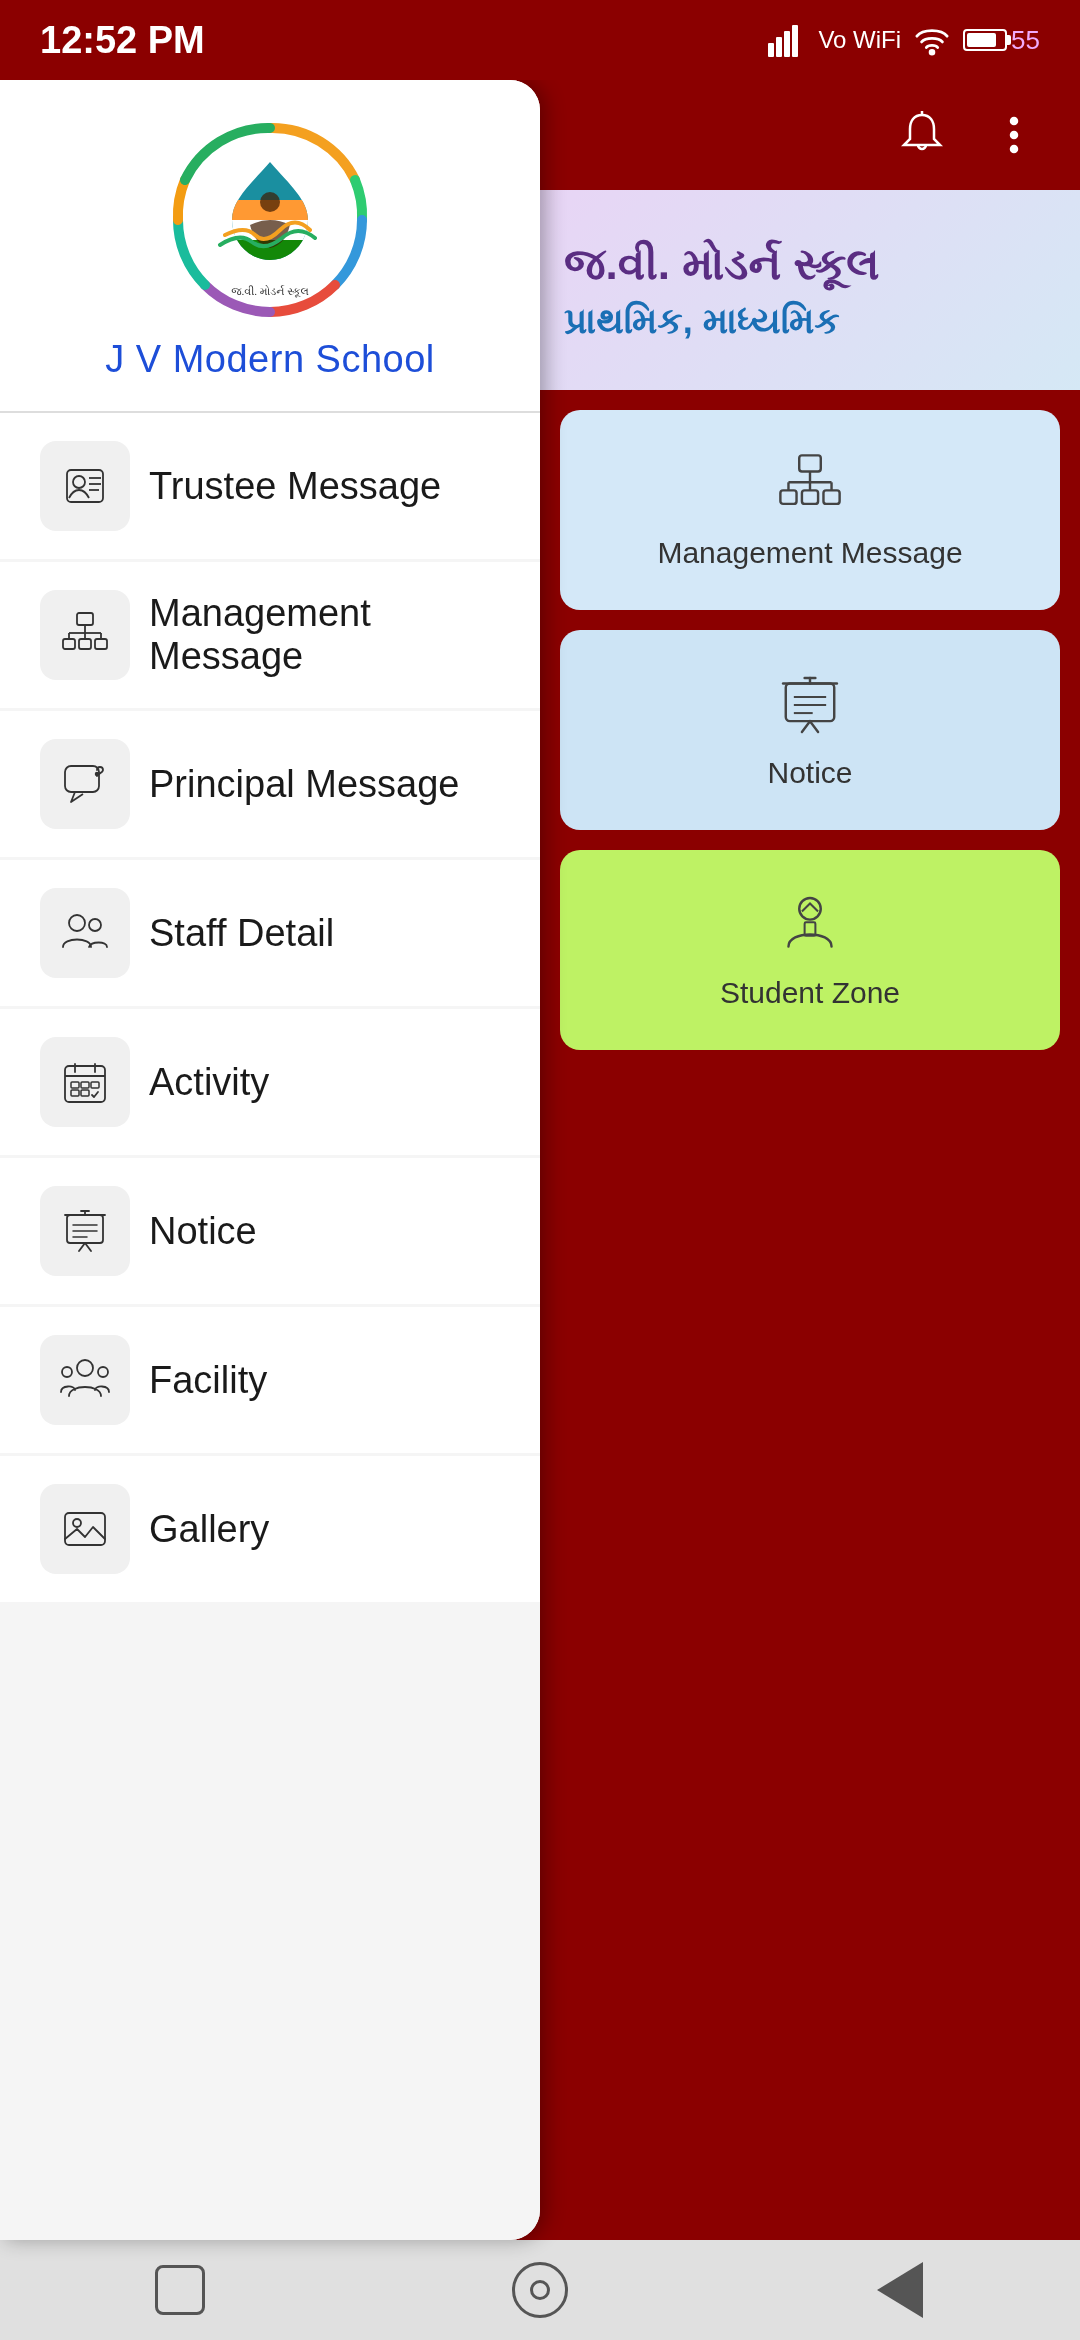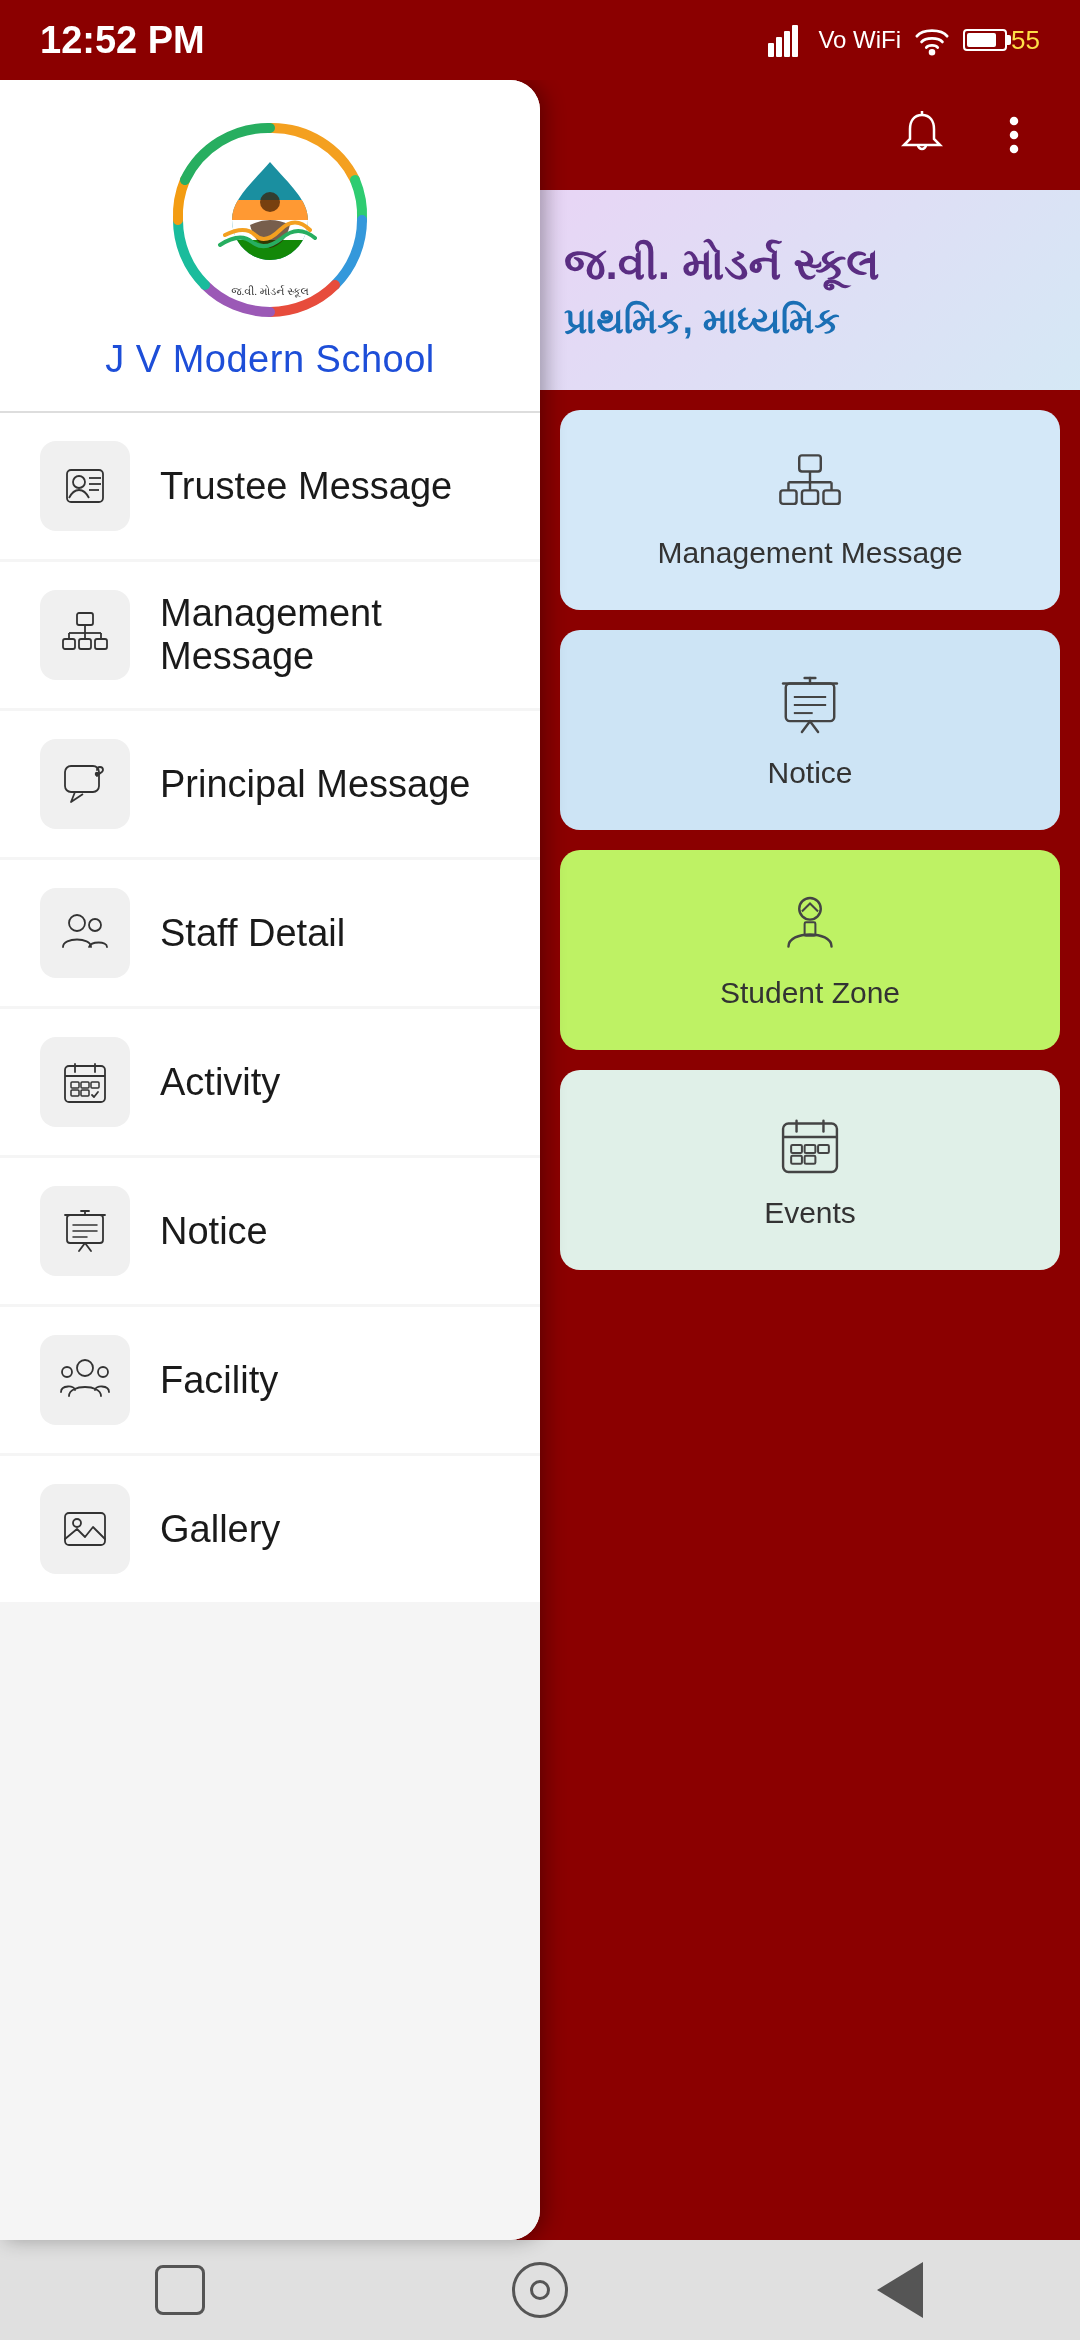--- a/index.html
+++ b/index.html
@@ -96,21 +96,21 @@
       background: #F5F5F5;
     }
 
     .menu-item {
       display: flex;
       align-items: center;
       padding: 28px 40px;
       background: white;
       margin-bottom: 3px;
       cursor: pointer;
-      gap: 30px;
+      gap: 19px;
     }
 
     .menu-icon-box {
       width: 90px;
       height: 90px;
       background: #F0F0F0;
       border-radius: 16px;
       display: flex;
       align-items: center;
       justify-content: center;
@@ -297,21 +297,21 @@
       <path d="M9 20 C13 15, 27 15, 31 20" stroke-linecap="round"></path>
       <path d="M14 26 C16 23, 24 23, 26 26" stroke-linecap="round"></path>
       <circle cx="20" cy="31" r="2" fill="white"></circle>
     </svg>
 
     <div style="display:flex;align-items:center;gap:4px;">
       <div style="width:44px;height:22px;border:2px solid white;border-radius:4px;position:relative;padding:2px;">
         <div style="width:80%;height:100%;background:white;border-radius:2px;"></div>
         <div style="position:absolute;right:-6px;top:50%;transform:translateY(-50%);width:4px;height:10px;background:white;border-radius:0 2px 2px 0;"></div>
       </div>
-      <span style="color:#fde047;font-size:26px;">55</span>
+      <span style="color:#f0abfc;font-size:26px;">55</span>
     </div>
   </div>
 </div>
 
 <div class="main-container">
 
   <div class="drawer">
 
     <div class="logo-area">
 
@@ -530,34 +530,20 @@
       <div class="card" style="background:#bef264;">
         <svg viewBox="0 0 52 52">
           <circle cx="26" cy="14" r="8" stroke="#444" stroke-width="1.8"></circle>
           <path d="M10 42 C10 30 42 30 42 42" stroke="#444" stroke-width="1.8" stroke-linecap="round"></path>
           <path d="M20 16 L26 10 L32 16" stroke="#444" stroke-width="1.5"></path>
           <rect x="22" y="24" width="8" height="10" rx="1" stroke="#444" stroke-width="1.5"></rect>
         </svg>
         <span class="card-label">Student Zone</span>
       </div>
 
-      <div class="card" style="background:#e0f0e8;">
-        <svg viewBox="0 0 52 52">
-          <rect x="6" y="10" width="40" height="36" rx="4" stroke="#444" stroke-width="1.8"></rect>
-          <line x1="6" y1="20" x2="46" y2="20" stroke="#444" stroke-width="1.8"></line>
-          <line x1="16" y1="8" x2="16" y2="16" stroke="#444" stroke-width="1.8" stroke-linecap="round"></line>
-          <line x1="36" y1="8" x2="36" y2="16" stroke="#444" stroke-width="1.8" stroke-linecap="round"></line>
-          <rect x="12" y="26" width="8" height="6" rx="1" stroke="#444" stroke-width="1.5"></rect>
-          <rect x="22" y="26" width="8" height="6" rx="1" stroke="#444" stroke-width="1.5"></rect>
-          <rect x="32" y="26" width="8" height="6" rx="1" stroke="#444" stroke-width="1.5"></rect>
-          <rect x="12" y="34" width="8" height="6" rx="1" stroke="#444" stroke-width="1.5"></rect>
-          <rect x="22" y="34" width="8" height="6" rx="1" stroke="#444" stroke-width="1.5"></rect>
-        </svg>
-        <span class="card-label">Events</span>
-      </div>
 
     </div>
   </div>
 
 </div>
 
 <div class="nav-bar">
   <div class="nav-btn">
     <div class="square"></div>
   </div>

